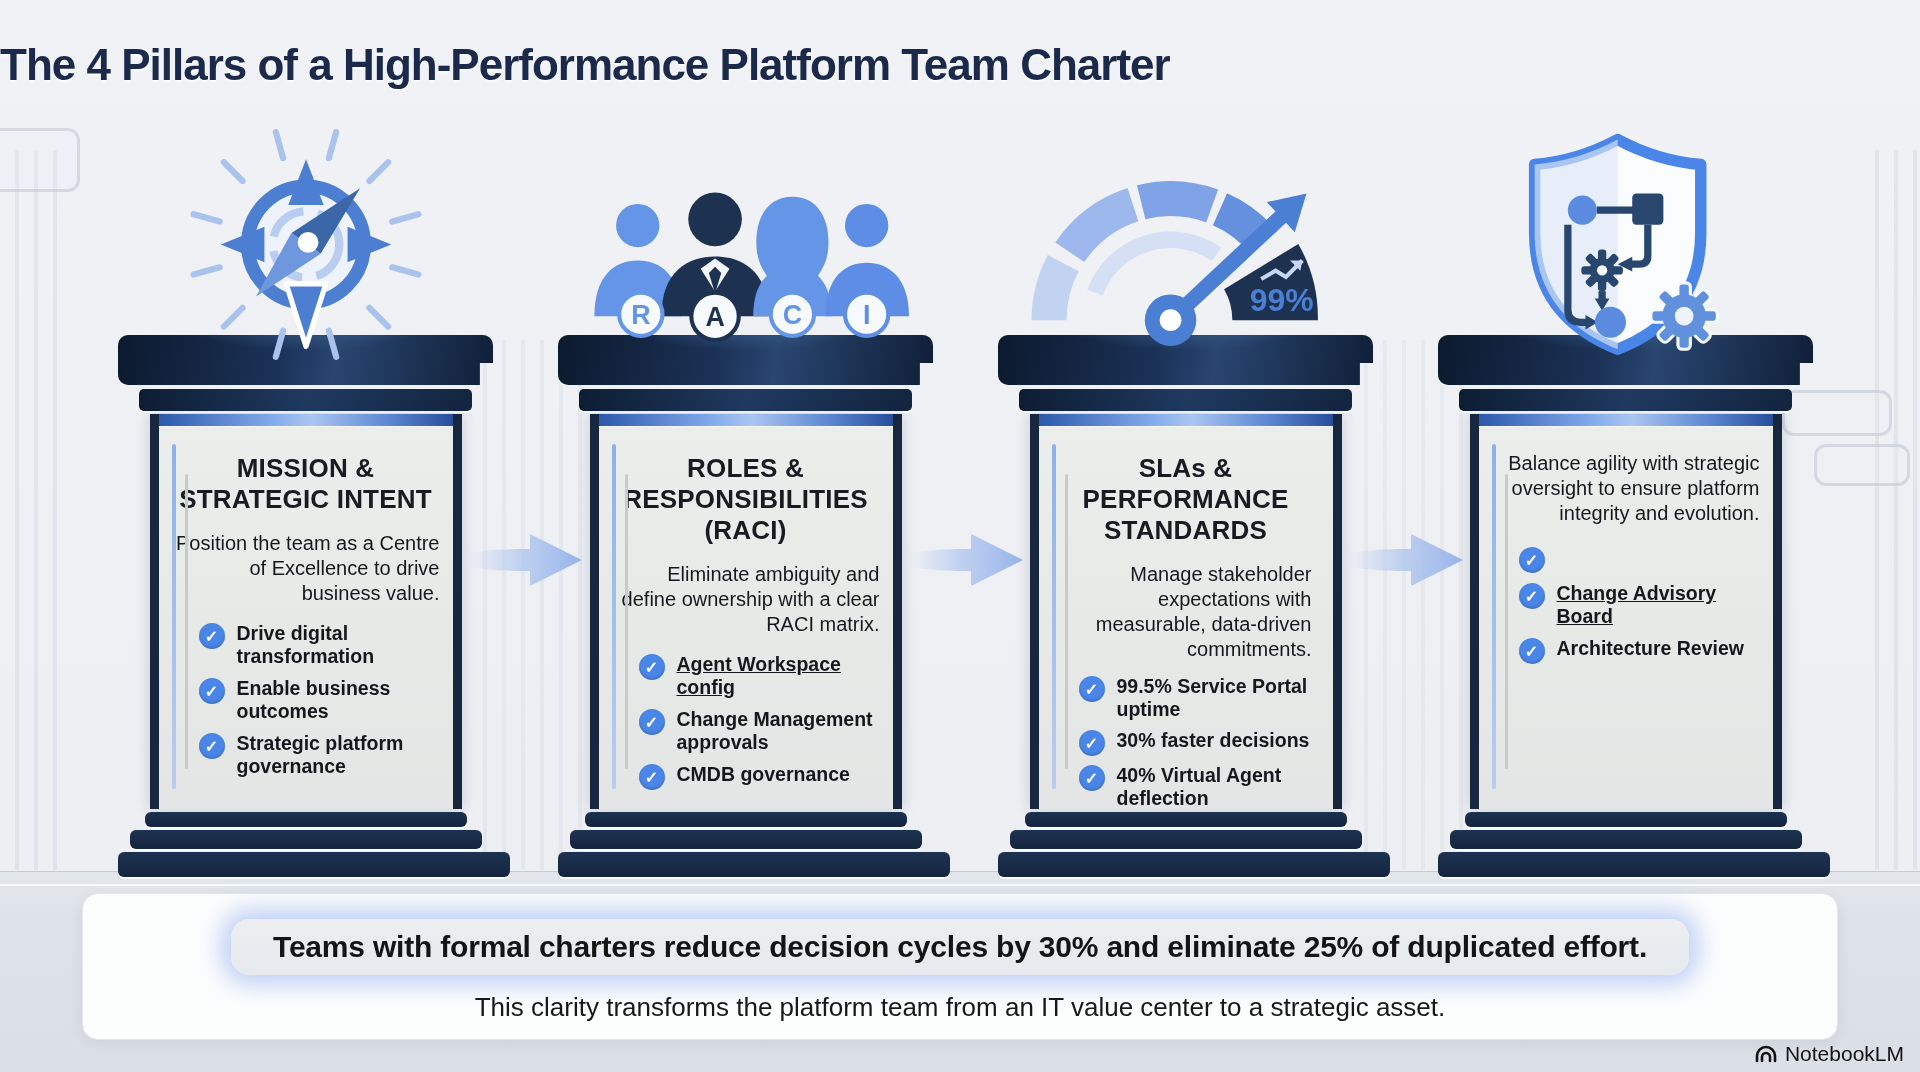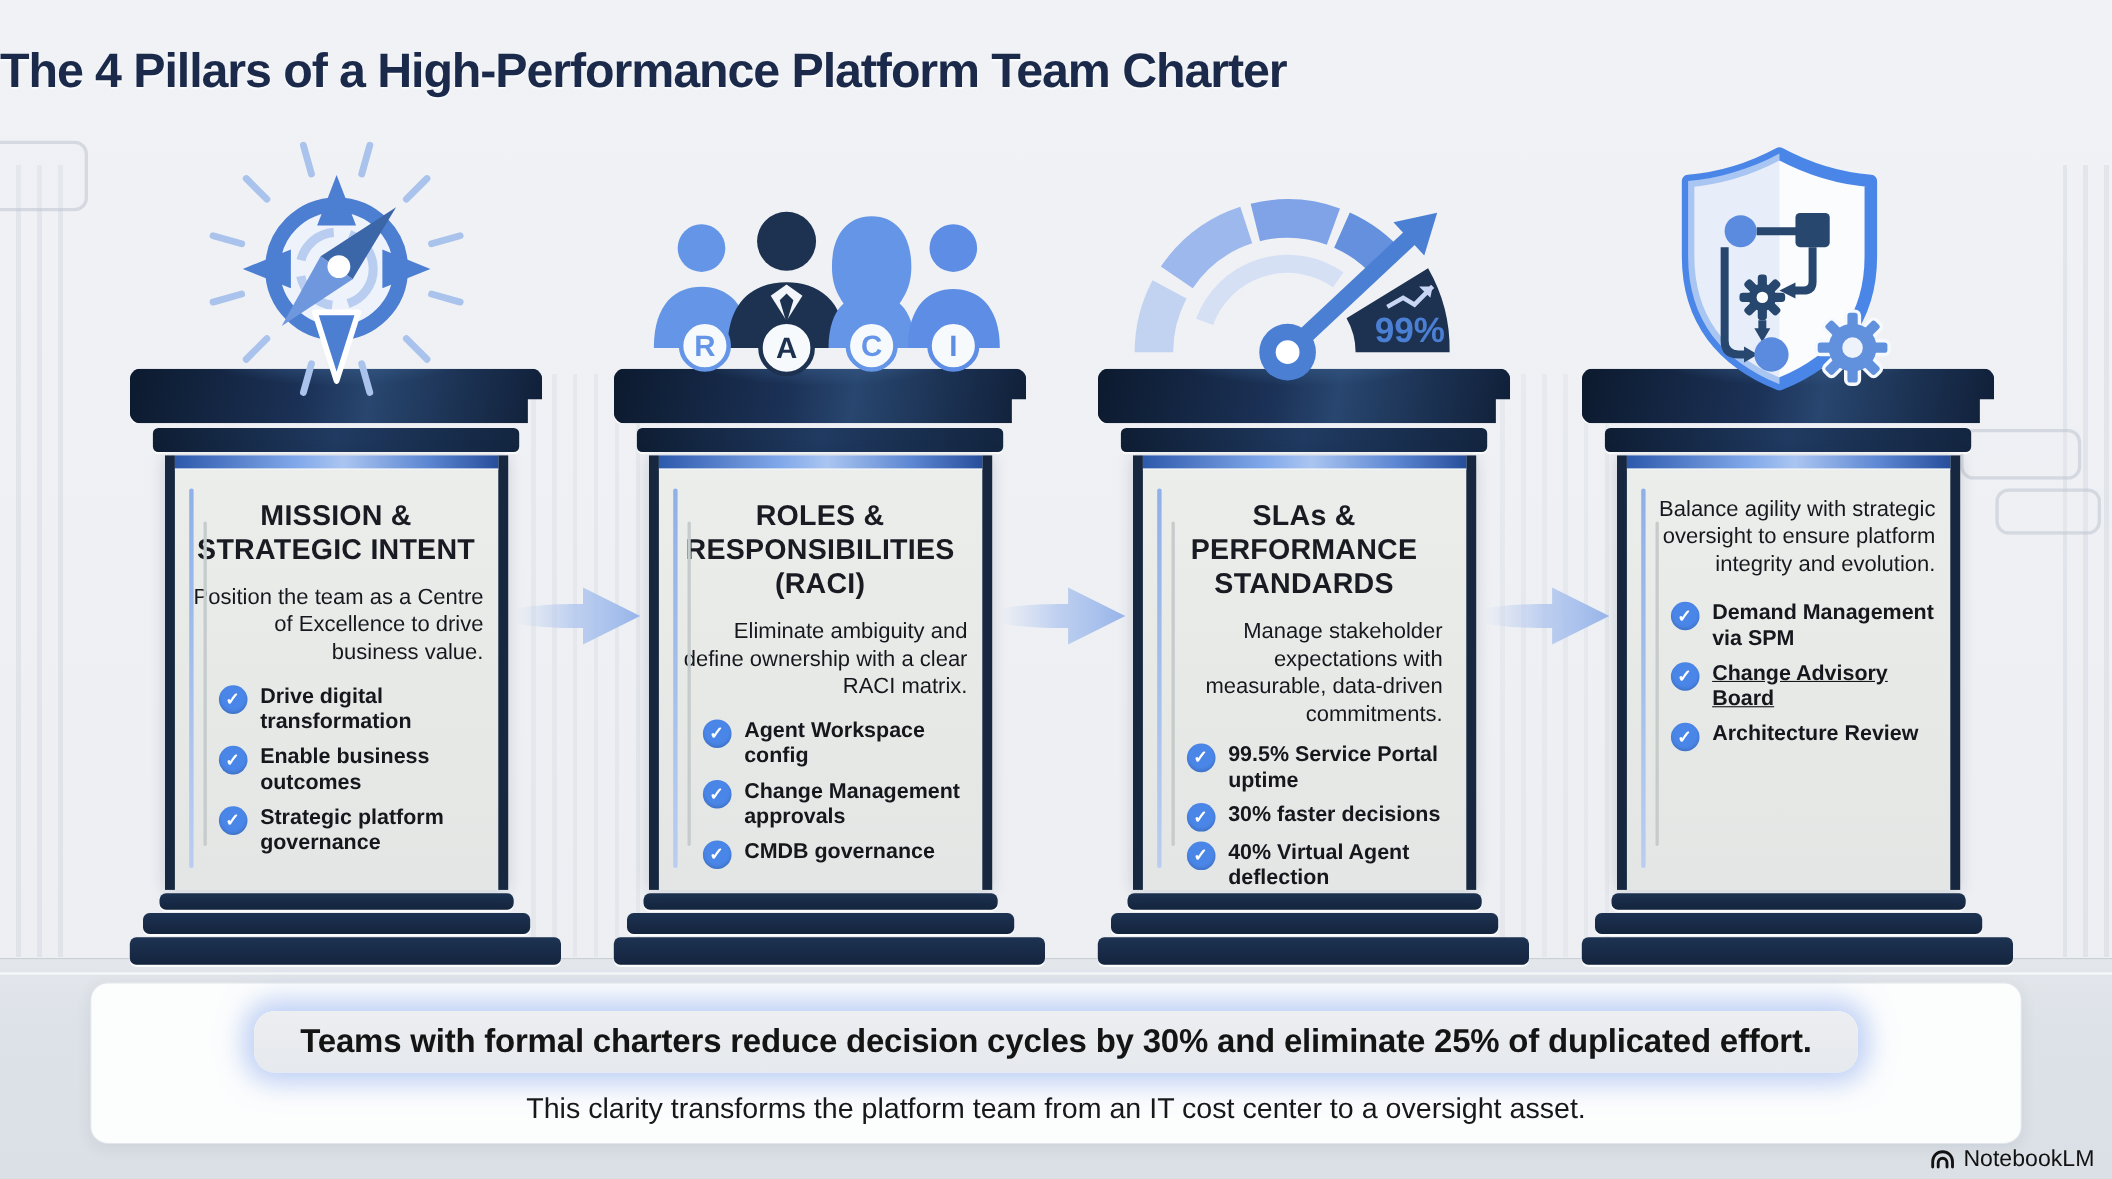--- a/index.html
+++ b/index.html
@@ -186,21 +186,21 @@
       <div class="capital2"></div>
       <div class="shaft">
         <div class="shaft-topstrip"></div>
         <div class="shaft-accent"></div>
         <div class="shaft-accent2"></div>
         <div class="p-title">ROLES &amp; RESPONSIBILITIES (RACI)</div>
         <div class="p-desc">Eliminate ambiguity and define ownership with a clear RACI matrix.</div>
         <div class="bullets">
           <div class="bullet">
               <span class="check">✓</span>
-              <span class="b-text" style="max-width:228px;">Agent Workspace config</span>
+              <span class="b-text" style="max-width:228px;text-decoration:underline;">Agent Workspace config</span>
             </div>
           <div class="bullet">
               <span class="check">✓</span>
               <span class="b-text">Change Management approvals</span>
             </div>
           <div class="bullet">
               <span class="check">✓</span>
               <span class="b-text">CMDB governance</span>
             </div>
         </div>
@@ -296,21 +296,20 @@
       <div class="capital"></div>
       <div class="capital2"></div>
       <div class="shaft">
         <div class="shaft-topstrip"></div>
         <div class="shaft-accent"></div>
         <div class="shaft-accent2"></div>
         <div class="p-desc" style="margin-top:24px;">Balance agility with strategic oversight to ensure platform integrity and evolution.</div>
         <div class="bullets" style="margin-top:20px;">
           <div class="bullet">
               <span class="check">✓</span>
-              <span class="b-text">Demand Management via SPM</span>
             </div>
           <div class="bullet">
               <span class="check">✓</span>
               <span class="b-text" style="max-width:226px;text-decoration:underline;">Change Advisory Board</span>
             </div>
           <div class="bullet">
               <span class="check">✓</span>
               <span class="b-text">Architecture Review</span>
             </div>
         </div>
@@ -333,21 +332,21 @@
   </svg>
   <svg class="gap-arrow a2" viewBox="0 0 122 70">
     <path d="M2,28 C30,24 48,24 64,24 L64,9 L116,35 L64,61 L64,46 C48,46 30,46 2,42 Z" fill="url(#ag1)"></path>
   </svg>
   <svg class="gap-arrow a3" viewBox="0 0 122 70">
     <path d="M2,28 C30,24 48,24 64,24 L64,9 L116,35 L64,61 L64,46 C48,46 30,46 2,42 Z" fill="url(#ag1)"></path>
   </svg>
 
   <div class="footer-card">
     <div class="stat-strip">Teams with formal charters reduce decision cycles by 30% and eliminate 25% of duplicated effort.</div>
-    <div class="footer-sub">This clarity transforms the platform team from an IT cost center to a oversight asset.</div>
+    <div class="footer-sub">This clarity transforms the platform team from an IT value center to a strategic asset.</div>
   </div>
 
   <div class="watermark">
     <svg width="24" height="22" viewBox="0 0 24 22">
       <path d="M3 18 L3 13 A9 9 0 0 1 21 13 L21 18" fill="none" stroke="#121212" stroke-width="2.6" stroke-linecap="round"></path>
       <path d="M8 18 L8 14 A4 4 0 0 1 16 14 L16 18" fill="none" stroke="#121212" stroke-width="2.6" stroke-linecap="round"></path>
     </svg>
     <span class="wm-label">NotebookLM</span>
   </div>
 

